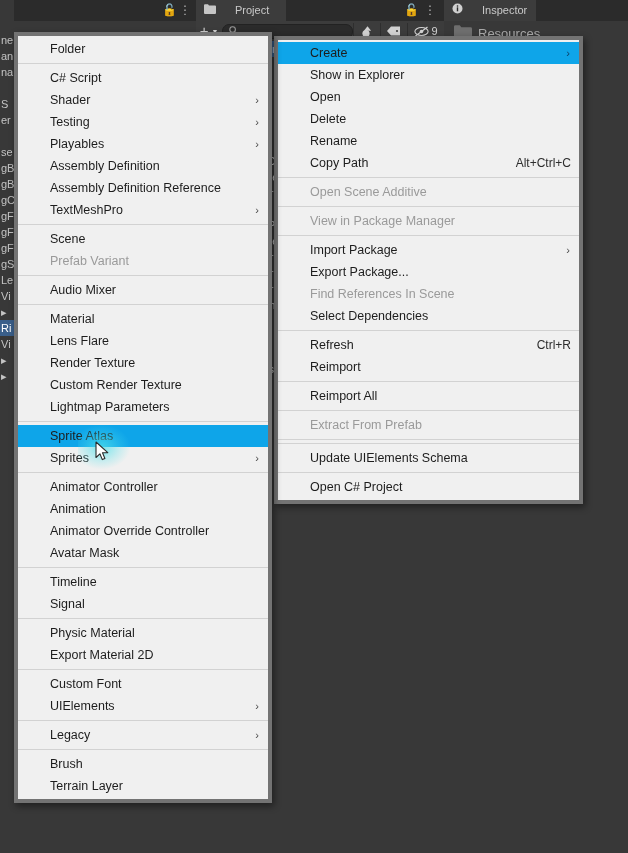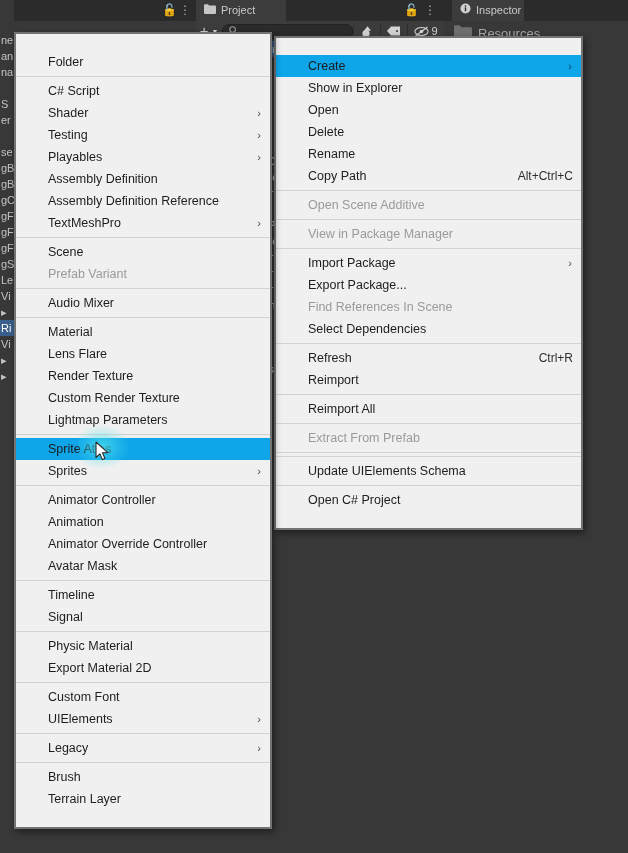--- a/index.html
+++ b/index.html
@@ -24,21 +24,21 @@
     white-space: nowrap; padding-left: 1px; overflow: hidden;
   }
   .hier-row.sel { background: #3a5f8a; color: #fff; }
   .tab-strip-bg {
     position: absolute; left: 0; top: 0; width: 628px; height: 21px;
     background: #2b2b2b;
   }
   .tab {
     position: absolute; top: 0; height: 21px; line-height: 21px;
     font-size: 11px; color: #c9c9c9; padding: 0 10px 0 8px;
-    display: flex; align-items: center; gap: 5px;
+    display: flex; align-items: center; gap: 19px;
   }
   .tab.active { background: #3c3c3c; }
   .tab .ticon { display: inline-block; }
 
   .lock-icon, .kebab-icon {
     position: absolute; top: 3px; width: 14px; height: 15px;
     color: #b4b4b4; font-size: 12px; text-align: center; line-height: 15px;
   }
 
   
@@ -94,24 +94,24 @@
     background:#383838;
   }
   .insp-head {
     display:flex; align-items:center; gap:6px;
     height:24px; padding-left:10px; color:#a8a8a8; font-size:13px;
   }
 
   
   .ctxmenu {
     position: absolute; background: #f0f0f0;
-    border: 2px solid #737373;
+    border: 4px solid #737373;
     box-shadow: 2px 3px 7px rgba(0,0,0,.45);
     font-size: 12.5px; color: #1d1d1d;
-    padding: 17px 0;
+    padding: 2px 0;
   }
   .mi {
     height: 22px; line-height: 22px; display: flex; align-items: center;
     padding: 0 8px 0 32px; white-space: nowrap; position: relative;
   }
   .mi.hl { background: #0ea5e9; }
   .mi.dis { color: #9a9a9a; }
   .mi .lbl { flex: 1; }
   .mi .sc { color: #2d2d2d; font-size: 12px; padding-left: 26px; }
   .mi .arr {
@@ -173,21 +173,21 @@
     <span class="ticon">
       <svg width="12" height="10" viewBox="0 0 12 10">
           <path d="M0 1.2A1 1 0 011 .2h3l1 1.4h6a1 1 0 011 1V9a1 1 0 01-1 1H1a1 1 0 01-1-1z" fill="#c6c6c6"></path>
         </svg>
     </span>
     <span>Project</span>
   </div>
   <div class="lock-icon" style="left:404px;">🔓</div>
   <div class="kebab-icon" style="left:423px;">⋮</div>
 
-  <div class="tab active" style="left:444px; width:72px;margin-left:8px;">
+  <div class="tab active" style="left:444px; width:92px;">
     <span class="ticon">
       <svg width="11" height="11" viewBox="0 0 11 11">
           <circle cx="5.5" cy="5.5" r="5" fill="#d0d0d0"></circle>
           <rect x="4.8" y="4.3" width="1.4" height="4" fill="#2b2b2b"></rect>
           <rect x="4.8" y="2.3" width="1.4" height="1.4" fill="#2b2b2b"></rect>
         </svg>
     </span>
     <span>Inspector</span>
   </div>
 

